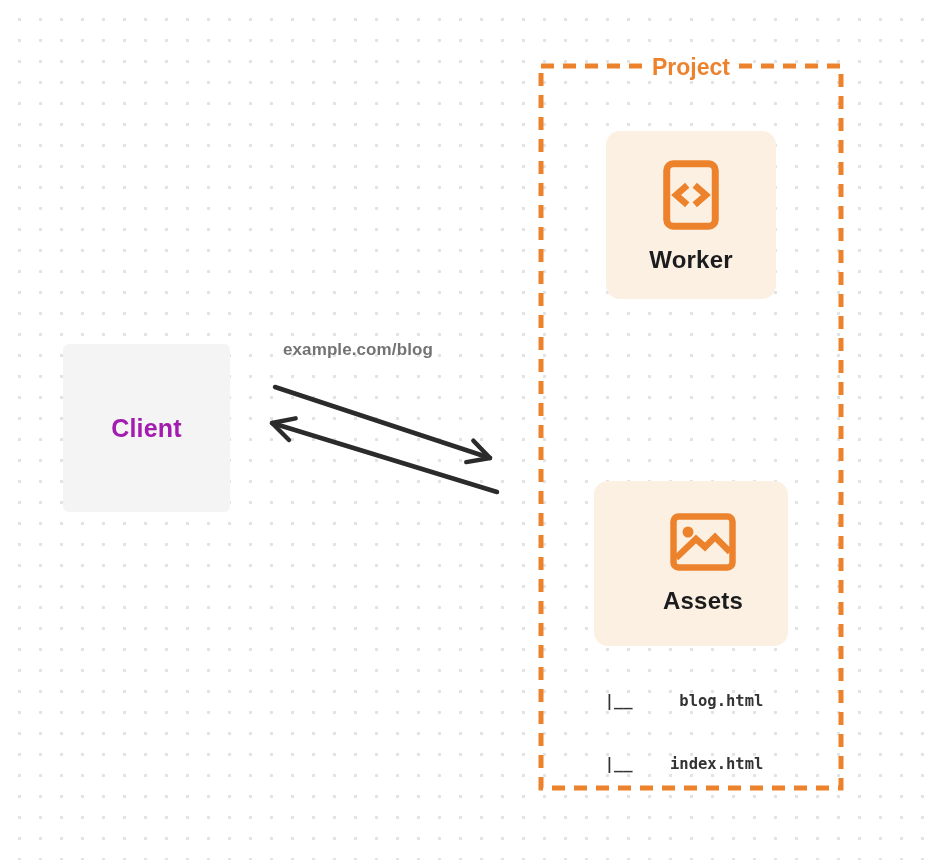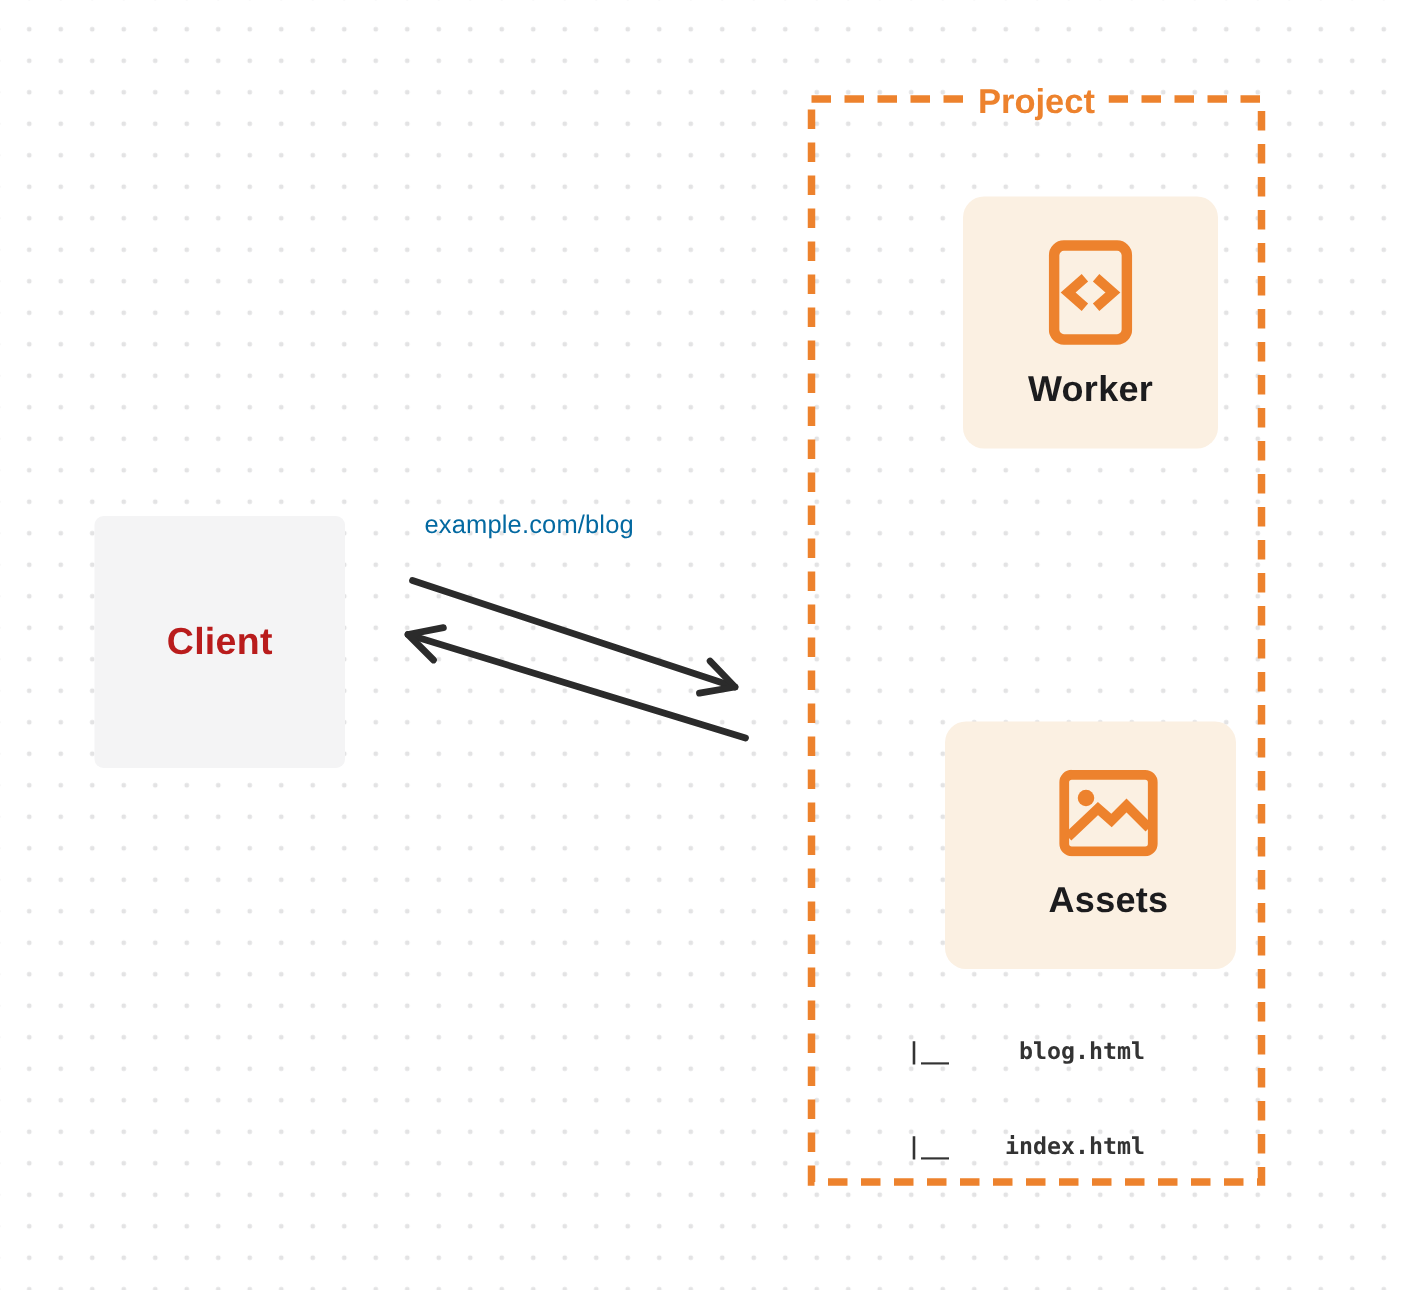--- a/index.html
+++ b/index.html
@@ -18,28 +18,28 @@
   
   .client-box {
     position: absolute;
     left: 63px; top: 344px;
     width: 167px; height: 168px;
     background: #f4f4f5;
     border-radius: 6px;
     display: flex; align-items: center; justify-content: center;
   }
   .client-box .node-label {
-    font-size: 25px; font-weight: 700; letter-spacing: 0.2px; color: #b91c1c;
+    font-size: 25px; font-weight: 700; letter-spacing: 0.2px; color: #a21caf;
   }
 
   
   .url-label {
     position: absolute;
     left: 283px; top: 340px;
-    font-size: 17px; font-weight: 400; color: #0369a1;
+    font-size: 17px; font-weight: 700; color: #737373;
     letter-spacing: 0.1px;
     white-space: nowrap;
     text-align: center;
   }
 
   
   .arrows {
     position: absolute;
     left: 260px; top: 375px;
     width: 250px; height: 125px;
@@ -65,21 +65,21 @@
   }
 
   
   .card {
     position: absolute;
     left: 50%; transform: translateX(-50%);
     width: 170px;
     background: #fbf0e2;
     border-radius: 14px;
     display: flex; flex-direction: column;
-    align-items: center; justify-content: center; margin-left: 36px;
+    align-items: center; justify-content: center;
   }
   .worker-card { top: 68px; height: 168px; }
   .assets-card { top: 418px; height: 165px; padding-left: 24px; }
   .card .card-icon { display: block; }
   .worker-card .card-icon { margin-top: 4px; }
   .card .card-label {
     margin-top: 16px;
     font-size: 24px; font-weight: 700; color: #1c1c1e;
     letter-spacing: 0.2px;
   }

